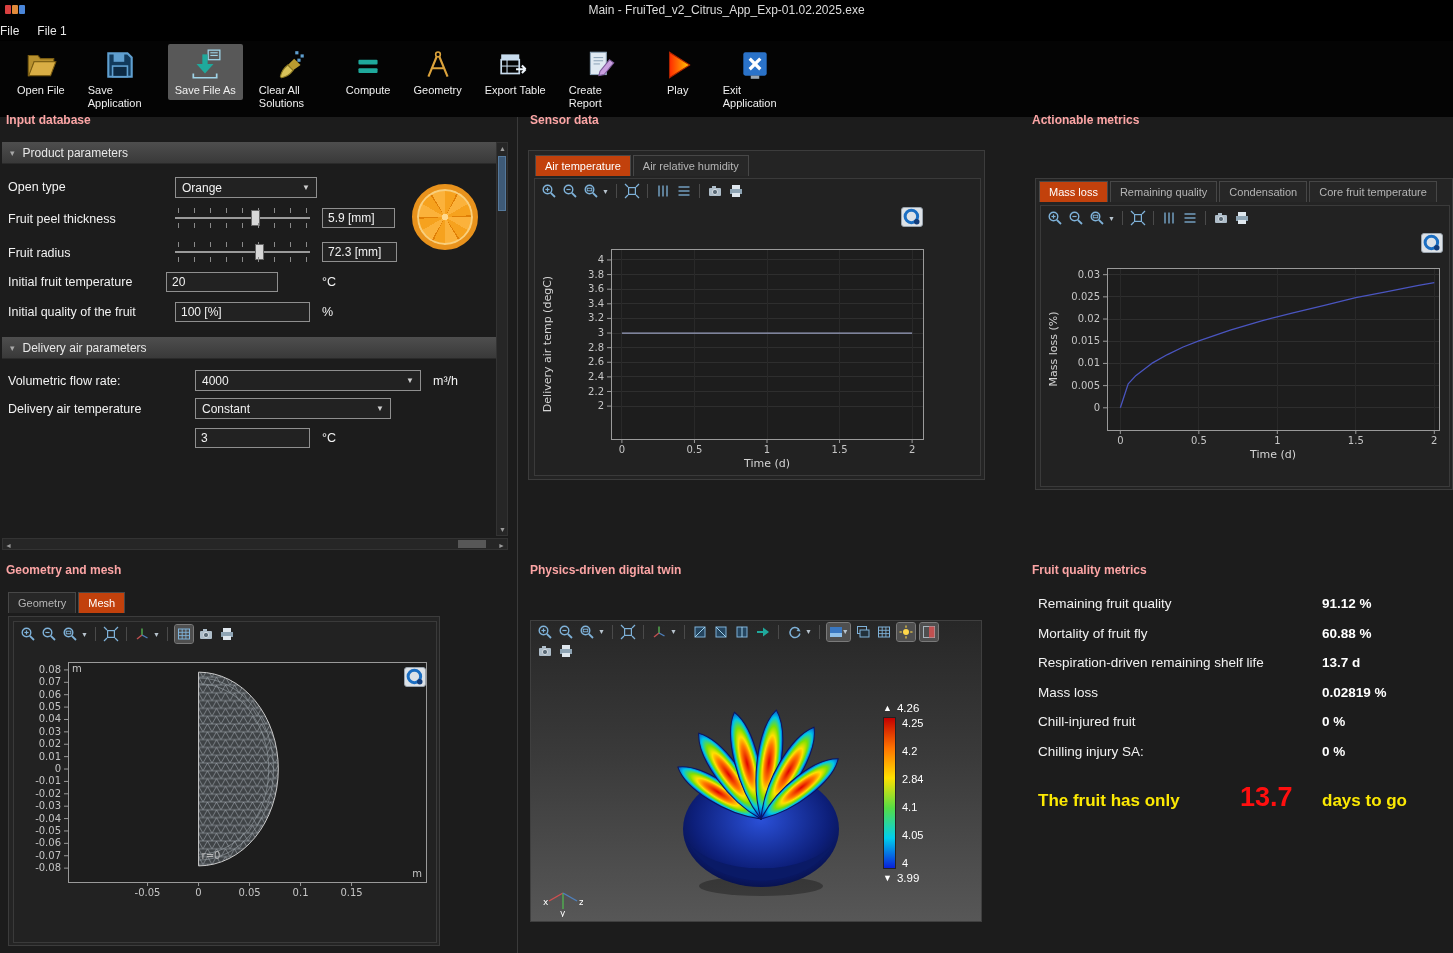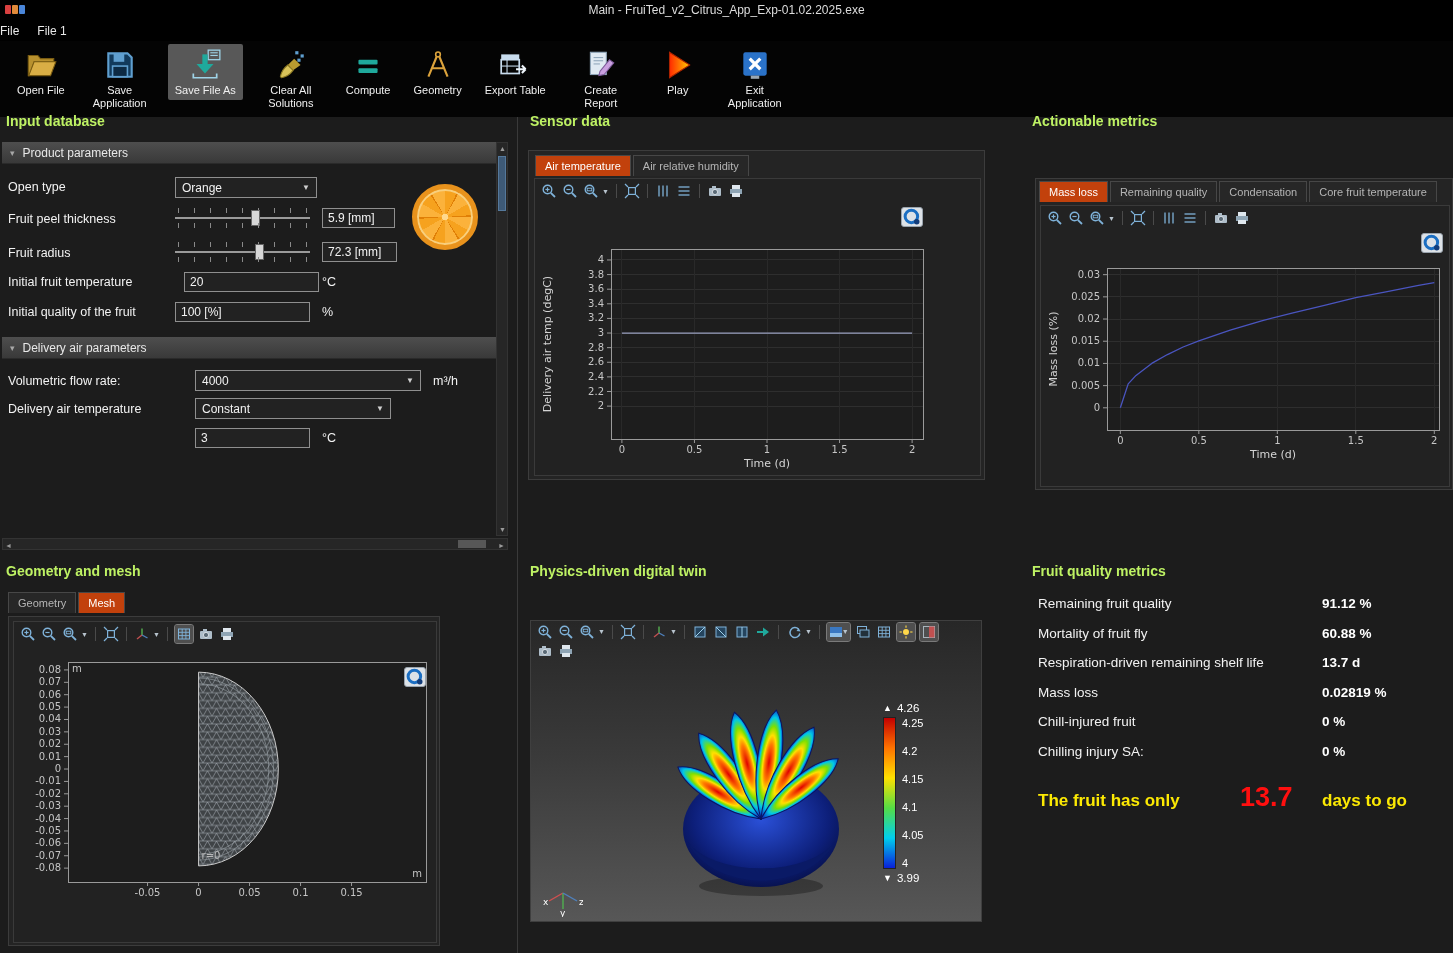--- a/index.html
+++ b/index.html
@@ -7,22 +7,22 @@
   font-family:"Liberation Sans",sans-serif;color:#e8e8e8;position:relative}
 .titlebar{position:absolute;left:0;top:0;width:100%;height:20px;background:#000}
 .title-text{position:absolute;left:50%;top:3px;transform:translateX(-50%);font-size:12px;color:#dcdcdc;white-space:nowrap}
 .app-logo{position:absolute;left:5px;top:5px;width:20px;height:9px;display:flex;gap:1px}
 .app-logo i{flex:1;border-radius:1px}
 .menubar{position:absolute;left:0;top:20px;width:100%;height:21px;background:#000;display:flex;gap:18px;align-items:center;font-size:12px}
 .toolbar{position:absolute;left:0;top:41px;width:100%;height:76px;background:#040404;display:flex;align-items:flex-start;padding:3px 0 0 10px;gap:9px}
 .tbtn{display:flex;flex-direction:column;align-items:center;gap:2px;padding:4px 7px 3px;min-width:58px;max-width:78px;border-radius:2px}
 .tbtn.active{background:#585858}
 .tbtn svg{width:34px;height:34px;display:block}
-.tlabel{font-size:11px;line-height:1.2;text-align:center;color:#f0f0f0}
-.heading{position:absolute;font-size:14px;font-weight:bold;color:#bef264;white-space:nowrap}
+.tlabel{font-size:11px;line-height:1.2;text-align:left;color:#f0f0f0}
+.heading{position:absolute;font-size:12px;font-weight:bold;color:#fca5a5;white-space:nowrap}
 .vdivider{position:absolute;left:517px;top:117px;width:1px;height:836px;background:#3a3a3a}
 
 .sechdr{position:absolute;left:2px;width:495px;height:22px;background:linear-gradient(#4e4e4e,#393939);display:flex;align-items:center;gap:8px;padding-left:8px;font-size:12px;color:#e8e8e8;border-bottom:1px solid #2a2a2a}
 .sechdr .arr{color:#a8a8a8;font-size:9px}
 .flabel{position:absolute;font-size:12.5px;color:#f2f2f2;white-space:nowrap}
 .unit{position:absolute;font-size:12.5px;color:#f2f2f2;white-space:nowrap}
 .dropdown{position:absolute;height:21px;background:#222;border:1px solid #8f8f8f;display:flex;align-items:center;justify-content:space-between;padding:0 6px;font-size:12px;color:#f2f2f2}
 .dd-caret{font-size:8px;color:#cfcfcf;margin-left:6px}
 .input{position:absolute;height:20px;background:#222;border:1px solid #8f8f8f;display:flex;align-items:center;padding:0 5px;font-size:12px;color:#f2f2f2}
 .slider{position:absolute;width:135px;height:26px}
@@ -233,21 +233,21 @@
   <div class="thumb" style="left:80px"></div>
   <div class="ticks b"></div>
 </div>
 <div class="input" style="left:322px;top:242px;width:75px">
     <span>72.3 [mm]</span>
   </div>
 
 <div class="orange-img" style="left:412px;top:184px"></div>
 
 <div class="flabel" style="left:8px;top:275px">Initial fruit temperature</div>
-<div class="input" style="left:184px;top:272px;width:135px">
+<div class="input" style="left:166px;top:272px;width:112px">
     <span>20</span>
   </div>
 <div class="unit" style="left:322px;top:275px">°C</div>
 
 <div class="flabel" style="left:8px;top:305px">Initial quality of the fruit</div>
 <div class="input" style="left:175px;top:302px;width:135px">
     <span>100 [%]</span>
   </div>
 <div class="unit" style="left:322px;top:305px">%</div>
 
@@ -887,21 +887,21 @@
   <div class="twin-legend" style="left:352px;top:78px">
     <div class="lg-row">
       <span class="lg-tri">▲</span>
       <span>4.26</span>
     </div>
     <div class="lg-body">
       <div class="lg-bar"></div>
       <div class="lg-ticks" id="lg-ticks">
           <span>4.25</span>
           <span>4.2</span>
-          <span>4.15</span>
+          <span>2.84</span>
           <span>4.1</span>
           <span>4.05</span>
           <span>4</span>
         </div>
     </div>
     <div class="lg-row">
       <span class="lg-tri">▼</span>
       <span>3.99</span>
     </div>
   </div>

